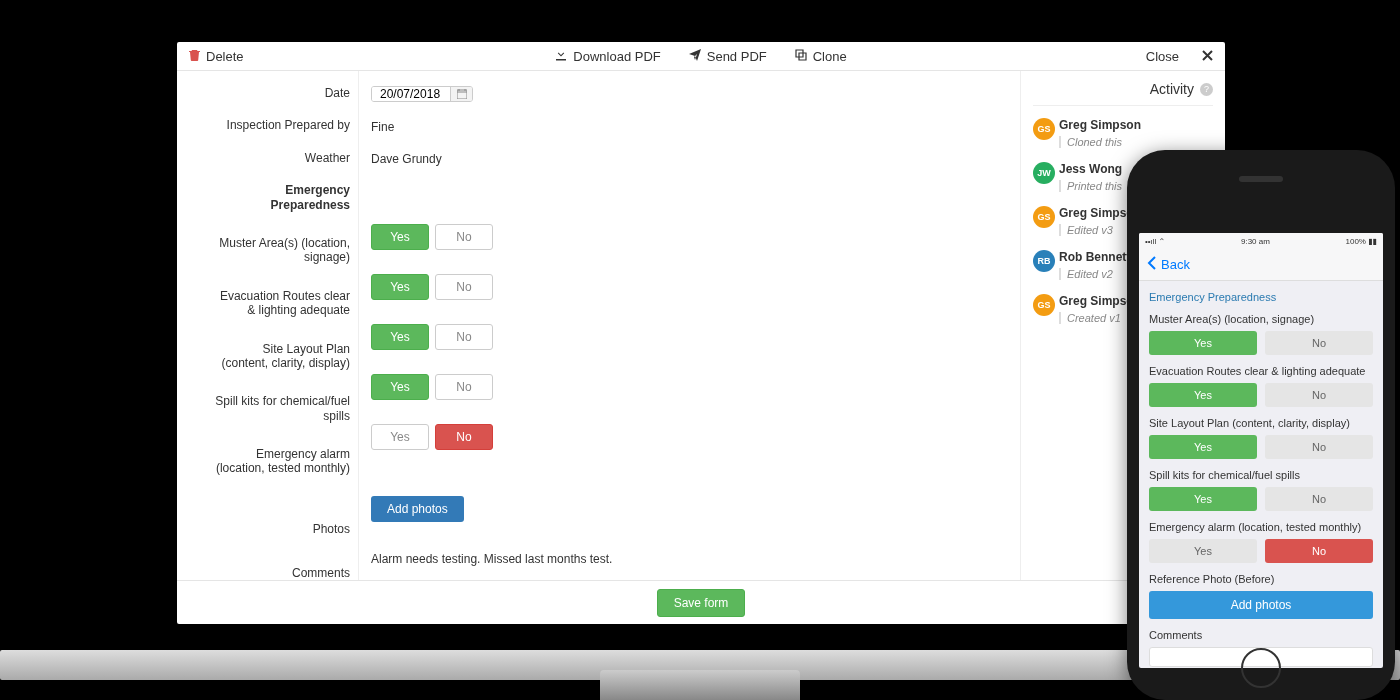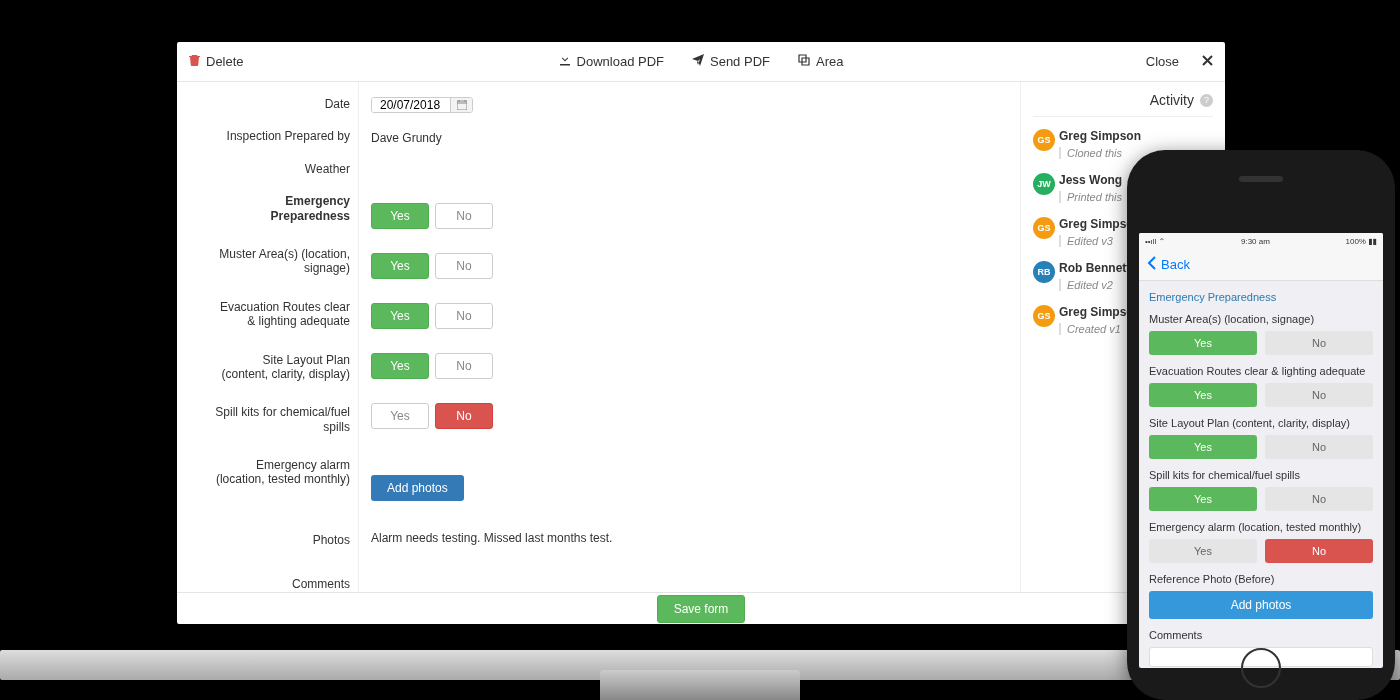--- a/index.html
+++ b/index.html
@@ -5,21 +5,21 @@
   * { box-sizing: border-box; margin: 0; padding: 0; }
   body { font-family: -apple-system, BlinkMacSystemFont, "Segoe UI", Arial, sans-serif; background: #000; width: 1400px; height: 700px; overflow: hidden; position: relative; }
   
   .monitor-stand { position: absolute; bottom: 0; left: 50%; transform: translateX(-50%); width: 200px; height: 30px; background: linear-gradient(#ccc, #888); border-radius: 4px 4px 0 0; }
   .monitor-base { position: absolute; bottom: 20px; left: 0; width: 1400px; height: 30px; background: linear-gradient(#ddd, #aaa); border-radius: 2px; }
   
   .desktop-window {
     position: absolute; top: 42px; left: 177px; width: 1048px; height: 582px; background: #fff; border-radius: 2px; box-shadow: 0 2px 10px rgba(0,0,0,0.2);
     display: flex; flex-direction: column;
   }
-  .toolbar { height: 40px; border-bottom: 1px solid #e5e5e5; display: flex; align-items: center; padding: 0 12px; font-size: 13px; color: #333; position: relative; }
+  .toolbar { height: 29px; border-bottom: 1px solid #e5e5e5; display: flex; align-items: center; padding: 0 12px; font-size: 13px; color: #333; position: relative; }
   .toolbar-left { position: absolute; left: 12px; display: flex; align-items: center; gap: 6px; cursor: pointer; }
   .toolbar-center { margin: 0 auto; display: flex; gap: 28px; }
   .toolbar-center .titem { display: flex; align-items: center; gap: 6px; cursor: pointer; }
   .toolbar-right { position: absolute; right: 12px; display: flex; align-items: center; gap: 23px; cursor: pointer; }
   .trash-icon { color: #d9534f; }
   
   .body-area { flex: 1; display: flex; min-height: 0; padding-left: 38px; }
   .form-area { flex: 1; overflow: auto; display: flex; }
   .labels-col { width: 143px; padding: 15px 8px 0 0; text-align: right; font-size: 12px; color: #333; }
   .labels-col .lbl { min-height: 30px; padding-bottom: 18px; line-height: 1.2; display: flex; align-items: flex-start; justify-content: flex-end; }
@@ -34,21 +34,21 @@
   .date-input input { border: none; padding: 0 8px; font-size: 12px; width: 78px; outline: none; height: 100%; }
   .date-input .cal-btn { background: #f3f3f3; border-left: 1px solid #ccc; width: 22px; height: 100%; display: flex; align-items: center; justify-content: center; font-size: 11px; color: #666; }
   
   .yn-group { display: flex; gap: 6px; }
   .yn-btn { width: 58px; height: 26px; border: 1px solid #ccc; border-radius: 3px; background: #fff; font-size: 12px; display: flex; align-items: center; justify-content: center; cursor: pointer; color: #888; }
   .yn-btn.yes.sel { background: #5cb85c; border-color: #4cae4c; color: #fff; font-weight: 500; }
   .yn-btn.no.sel { background: #d9534f; border-color: #d43f3a; color: #fff; font-weight: 500; }
   
   .add-photos-btn { background: #337ab7; color: #fff; border: none; border-radius: 3px; padding: 6px 16px; font-size: 12px; font-weight: 500; cursor: pointer; }
   
-  .save-bar { border-top: 1px solid #e5e5e5; height: 32px; display: flex; align-items: center; justify-content: center; }
+  .save-bar { border-top: 1px solid #e5e5e5; height: 44px; display: flex; align-items: center; justify-content: center; }
   .save-btn { background: #5cb85c; color: #fff; border: 1px solid #4cae4c; border-radius: 3px; padding: 6px 16px; font-size: 12px; font-weight: 500; cursor: pointer; }
   
   .activity-panel { width: 205px; border-left: 1px solid #eee; padding: 10px 12px; font-size: 12px; color: #333; }
   .activity-header { text-align: right; font-size: 14px; padding-bottom: 8px; border-bottom: 1px solid #eee; margin-bottom: 12px; display: flex; justify-content: flex-end; align-items: center; gap: 6px; }
   .activity-item { display: flex; gap: 4px; margin-bottom: 14px; }
   .avatar { width: 22px; height: 22px; border-radius: 50%; display: flex; align-items: center; justify-content: center; color: #fff; font-size: 9px; font-weight: 600; flex-shrink: 0; }
   .activity-text .name { font-weight: 600; font-size: 12px; }
   .activity-text .action { font-style: italic; font-size: 11px; color: #888; border-left: 2px solid #ddd; padding-left: 6px; margin-top: 4px; }
   
   
@@ -105,21 +105,21 @@
             </svg>
         </span>
         <span>Send PDF</span>
       </div>
       <div class="titem">
         <span>
           <svg width="12" height="12" viewBox="0 0 12 12">
               <path fill="none" stroke="#333" stroke-width="1.2" d="M1 1h7v7H1zM4 4h7v7H4z"></path>
             </svg>
         </span>
-        <span>Area</span>
+        <span>Clone</span>
       </div>
     </div>
     <div class="toolbar-right">
       <span>Close</span>
       <span>
         <svg width="11" height="11" viewBox="0 0 11 11">
             <path stroke="#333" stroke-width="2" d="M1 1l9 9M10 1l-9 9"></path>
           </svg>
       </span>
     </div>
@@ -145,20 +145,21 @@
           <div class="date-input">
             <input type="text" value="20/07/2018" style="">
             <div class="cal-btn">
               <svg width="10" height="10" viewBox="0 0 10 10">
                   <rect x="0" y="1" width="10" height="9" fill="none" stroke="#888"></rect>
                   <path stroke="#888" d="M0 3h10M2 0v2M8 0v2"></path>
                 </svg>
             </div>
           </div>
         </div>
+        <div class="val">Fine</div>
         <div class="val">Dave Grundy</div>
         <div class="spacer"></div>
         <div class="val twoline">
             <div class="yn-group">
           <div class="yn-btn yes sel">Yes</div>
           <div class="yn-btn no">No</div>
         </div>
           </div>
         <div class="val twoline">
             <div class="yn-group">

